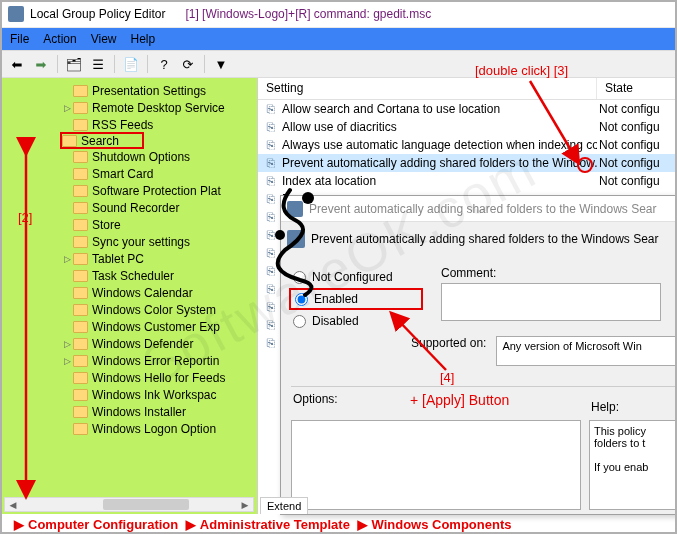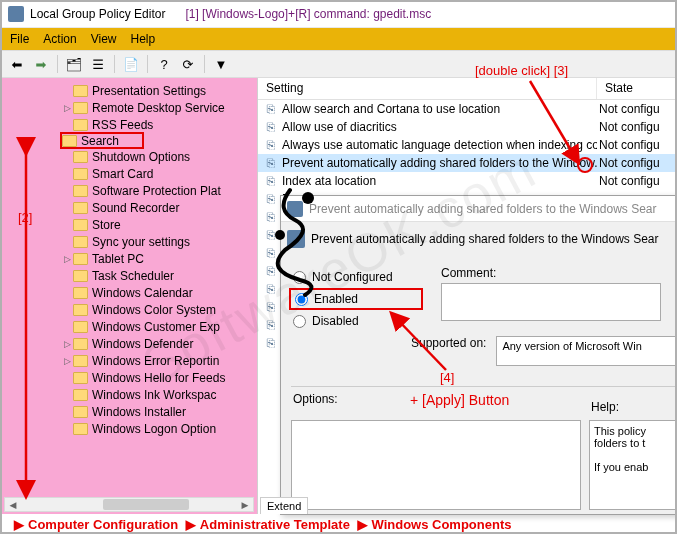--- a/index.html
+++ b/index.html
@@ -42,21 +42,21 @@
     color: #701a75;
     font-weight: normal;
     margin-left: 20px;
   }
   .menubar {
     height: 22px;
     display: flex;
     align-items: center;
     gap: 14px;
     padding: 0 10px;
-    background: #eab308;
+    background: #3b82f6;
   }
   .menubar span { cursor: default; }
   .toolbar {
     height: 28px;
     display: flex;
     align-items: center;
     gap: 2px;
     padding: 0 6px;
     background: #f0f0f0;
     border-top: 1px solid #dcdcdc;
@@ -70,21 +70,21 @@
   }
   .tsep { width: 1px; height: 18px; background: #ccc; margin: 0 3px; }
   .content {
     display: flex;
     height: calc(534px - 28px - 22px - 28px - 20px);
     position: relative;
   }
   .tree-panel {
     width: 258px;
     border-right: 1px solid #d0d0d0;
-    background: #f9a8d4;
+    background: #bef264;
     overflow: hidden;
     position: relative;
   }
   .tree {
     padding: 4px 0 4px 6px;
   }
   .tree-item {
     display: flex;
     align-items: center;
     height: 17px;

